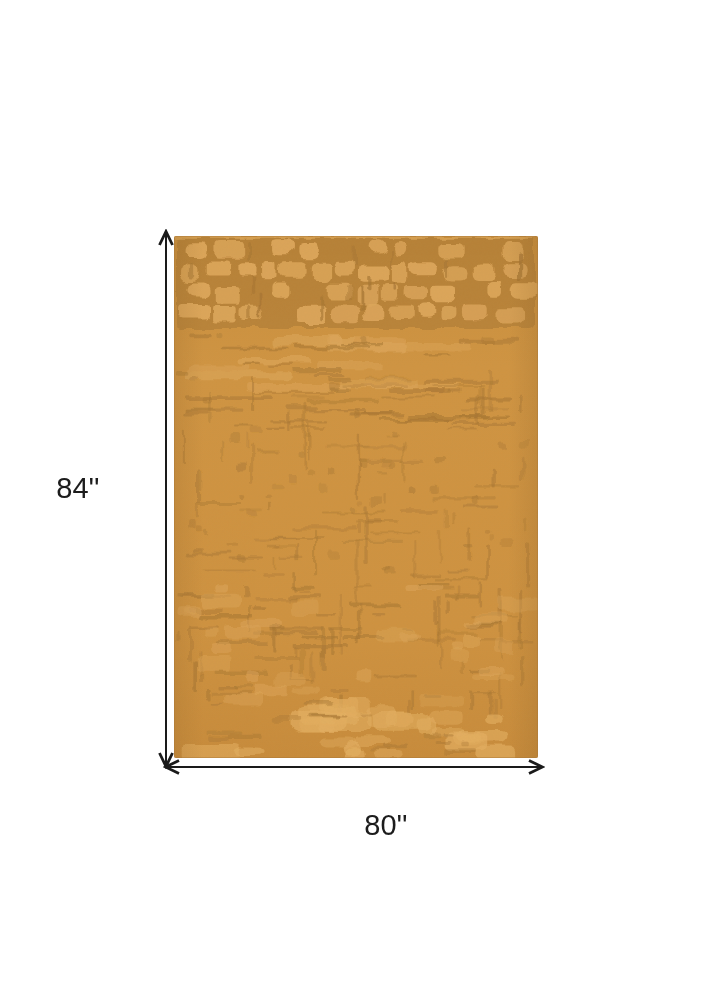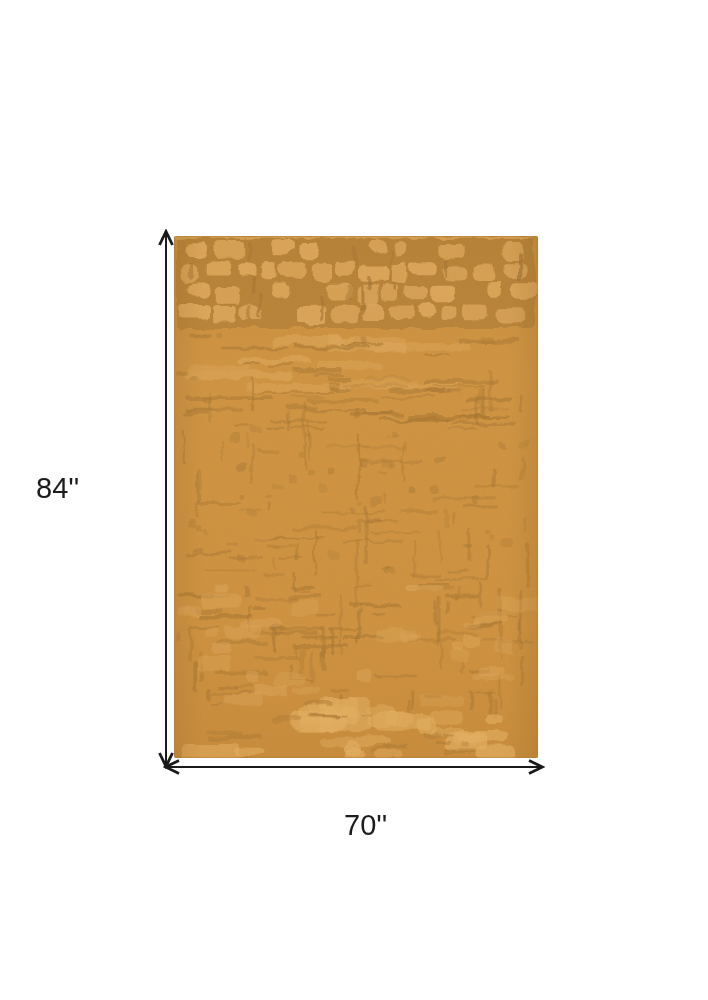--- a/index.html
+++ b/index.html
@@ -11,21 +11,21 @@
   .rug {
     position: absolute; left: 174px; top: 236px; width: 364px; height: 522px;
     border-radius: 2px; overflow: hidden;
   }
   .rug svg { display: block; }
   .dim { position: absolute; color: #1a1a1a; }
   .dim-v { left: 157px; top: 229px; }
   .dim-h { left: 163px; top: 758px; }
   .dim-label {
     position: absolute; color: #1c1c1c; font-size: 29px; line-height: 34px;
-    text-align: left; width: 84px; white-space: nowrap;
+    text-align: center; width: 84px; white-space: nowrap;
   }
   .label-h { left: 36px; top: 471px; }
   .label-w { left: 344px; top: 808px; }
 </style>
 </head>
 <body>
 
 <div class="canvas">
 
   <div class="rug">
@@ -454,15 +454,15 @@
     <polyline points="2.5,524 9,537.5 15.5,524" fill="none" stroke="currentColor" stroke-width="2.8"></polyline>
   </svg>
 
   <svg class="dim dim-h" width="382" height="18" viewBox="0 0 382 18">
     <line x1="3" y1="9" x2="379" y2="9" stroke="currentColor" stroke-width="2"></line>
     <polyline points="16,2.5 2.5,9 16,15.5" fill="none" stroke="currentColor" stroke-width="2.8"></polyline>
     <polyline points="366,2.5 379.5,9 366,15.5" fill="none" stroke="currentColor" stroke-width="2.8"></polyline>
   </svg>
 
   <div class="dim-label label-h">84''</div>
-  <div class="dim-label label-w">70''</div>
+  <div class="dim-label label-w">80''</div>
 
 </div>
 
 </body></html>

